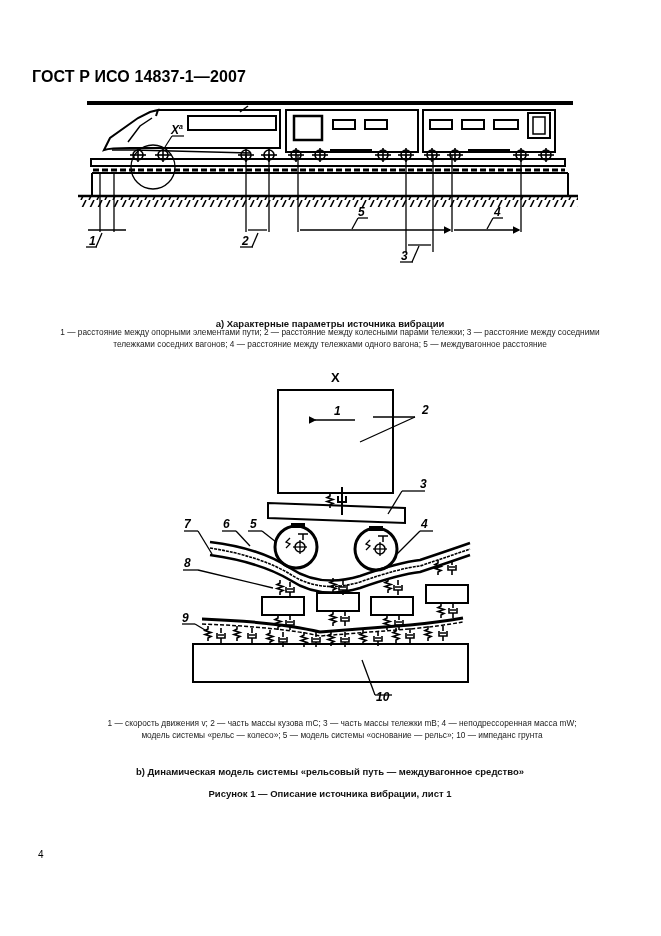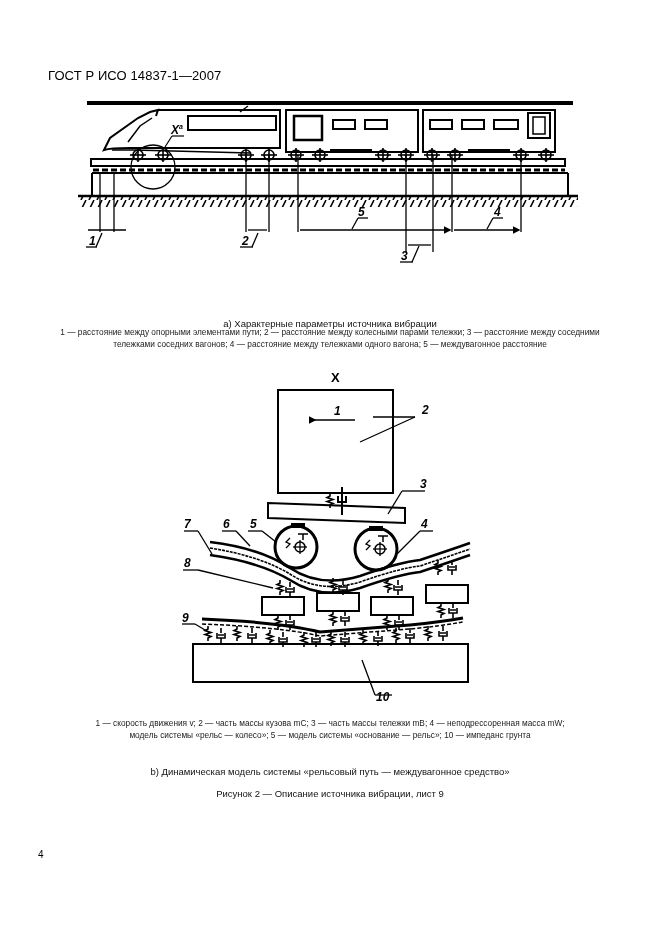--- a/index.html
+++ b/index.html
@@ -1,20 +1,20 @@
 <!DOCTYPE html>
 <html><head>
 <meta charset="utf-8">
 <style>
   html,body{margin:0;padding:0;background:#fff;}
   body{width:661px;height:936px;position:relative;overflow:hidden;font-family:"Liberation Sans",sans-serif;color:#000;}
-  .hdr{position:absolute;left:48px;top:68px;font-size:13px;font-weight:normal;letter-spacing:0.1px;}
+  .hdr{position:absolute;left:32px;top:68px;font-size:16px;font-weight:bold;letter-spacing:0.1px;}
   .fig{position:absolute;left:0;top:0;}
   .cap{position:absolute;font-size:8.3px;line-height:11.5px;text-align:center;color:#222;}
-  .sub{position:absolute;font-size:9.5px;text-align:center;color:#111;}
+  .sub{position:absolute;font-size:9.5px;text-align:center;color:#111;font-weight:bold;}
   .pnum{position:absolute;left:38px;top:849px;font-size:10px;}
   .lbl{font-family:"Liberation Sans",sans-serif;font-style:italic;font-weight:bold;font-size:12px;fill:#000;}
 </style>
 </head>
 <body>
 
 <div class="hdr">ГОСТ Р ИСО 14837-1—2007</div>
 
 <svg class="fig" width="661" height="936" viewBox="0 0 661 936">
   <defs>
@@ -230,20 +230,20 @@
   <text class="lbl" x="223" y="528">6</text>
   <text class="lbl" x="184" y="528">7</text>
   <text class="lbl" x="184" y="567">8</text>
   <text class="lbl" x="182" y="622">9</text>
   <text class="lbl" x="376" y="701">10</text>
 </svg>
 
 <div class="cap" style="left:60px;top:279px;width:540px;margin-top:48px;">1 — расстояние между опорными элементами пути; 2 — расстояние между колесными парами тележки; 3 — расстояние между соседними тележками соседних вагонов; 4 — расстояние между тележками одного вагона; 5 — междувагонное расстояние</div>
 <div class="sub" style="left:100px;top:318px;width:460px;">а) Характерные параметры источника вибрации</div>
 
-<div class="cap" style="left:60px;top:718px;width:540px;">
+<div class="cap" style="left:72px;top:718px;width:540px;">
   <div>1 — скорость движения v; 2 — часть массы кузова mC; 3 — часть массы тележки mB; 4 — неподрессоренная масса mW;</div>
   <div>модель системы «рельс — колесо»; 5 — модель системы «основание — рельс»; 10 — импеданс грунта</div>
 </div>
 <div class="sub" style="left:80px;top:766px;width:500px;">b) Динамическая модель системы «рельсовый путь — междувагонное средство»</div>
-<div class="sub" style="left:100px;top:788px;width:460px;">Рисунок 2 — Описание источника вибрации, лист 9</div>
+<div class="sub" style="left:100px;top:788px;width:460px;">Рисунок 1 — Описание источника вибрации, лист 1</div>
 
 <div class="pnum">4</div>
 
 </body></html>

